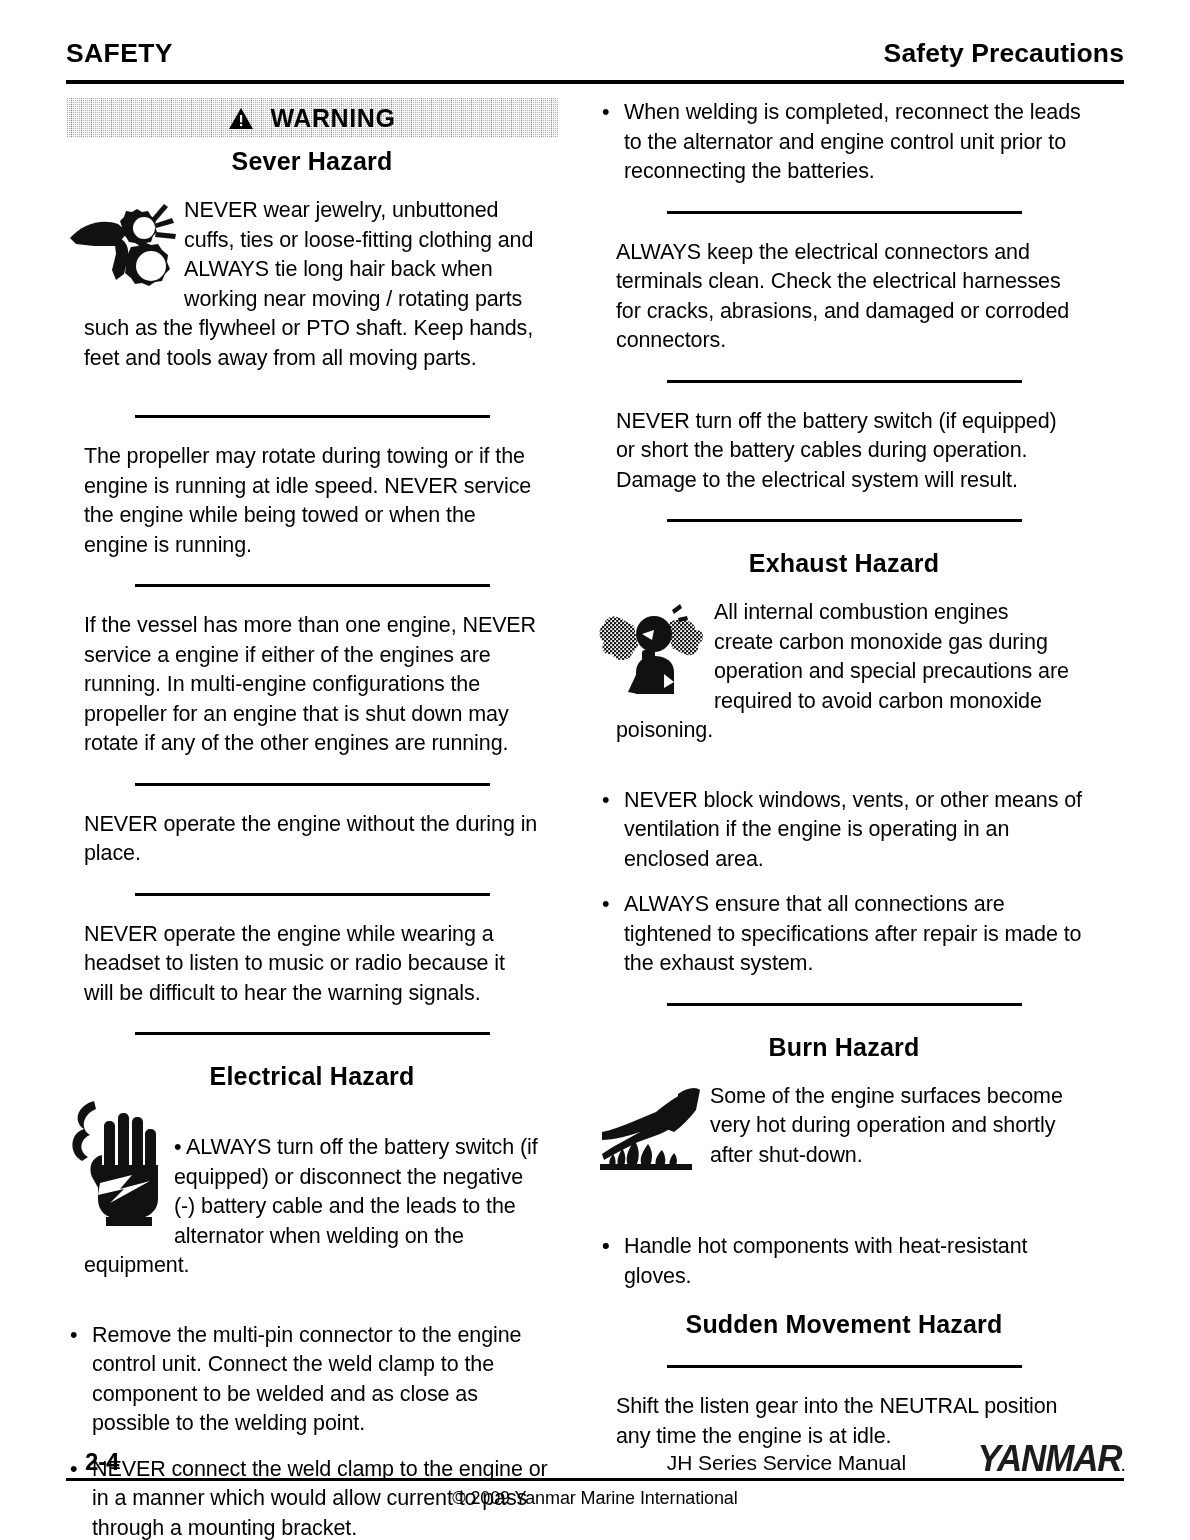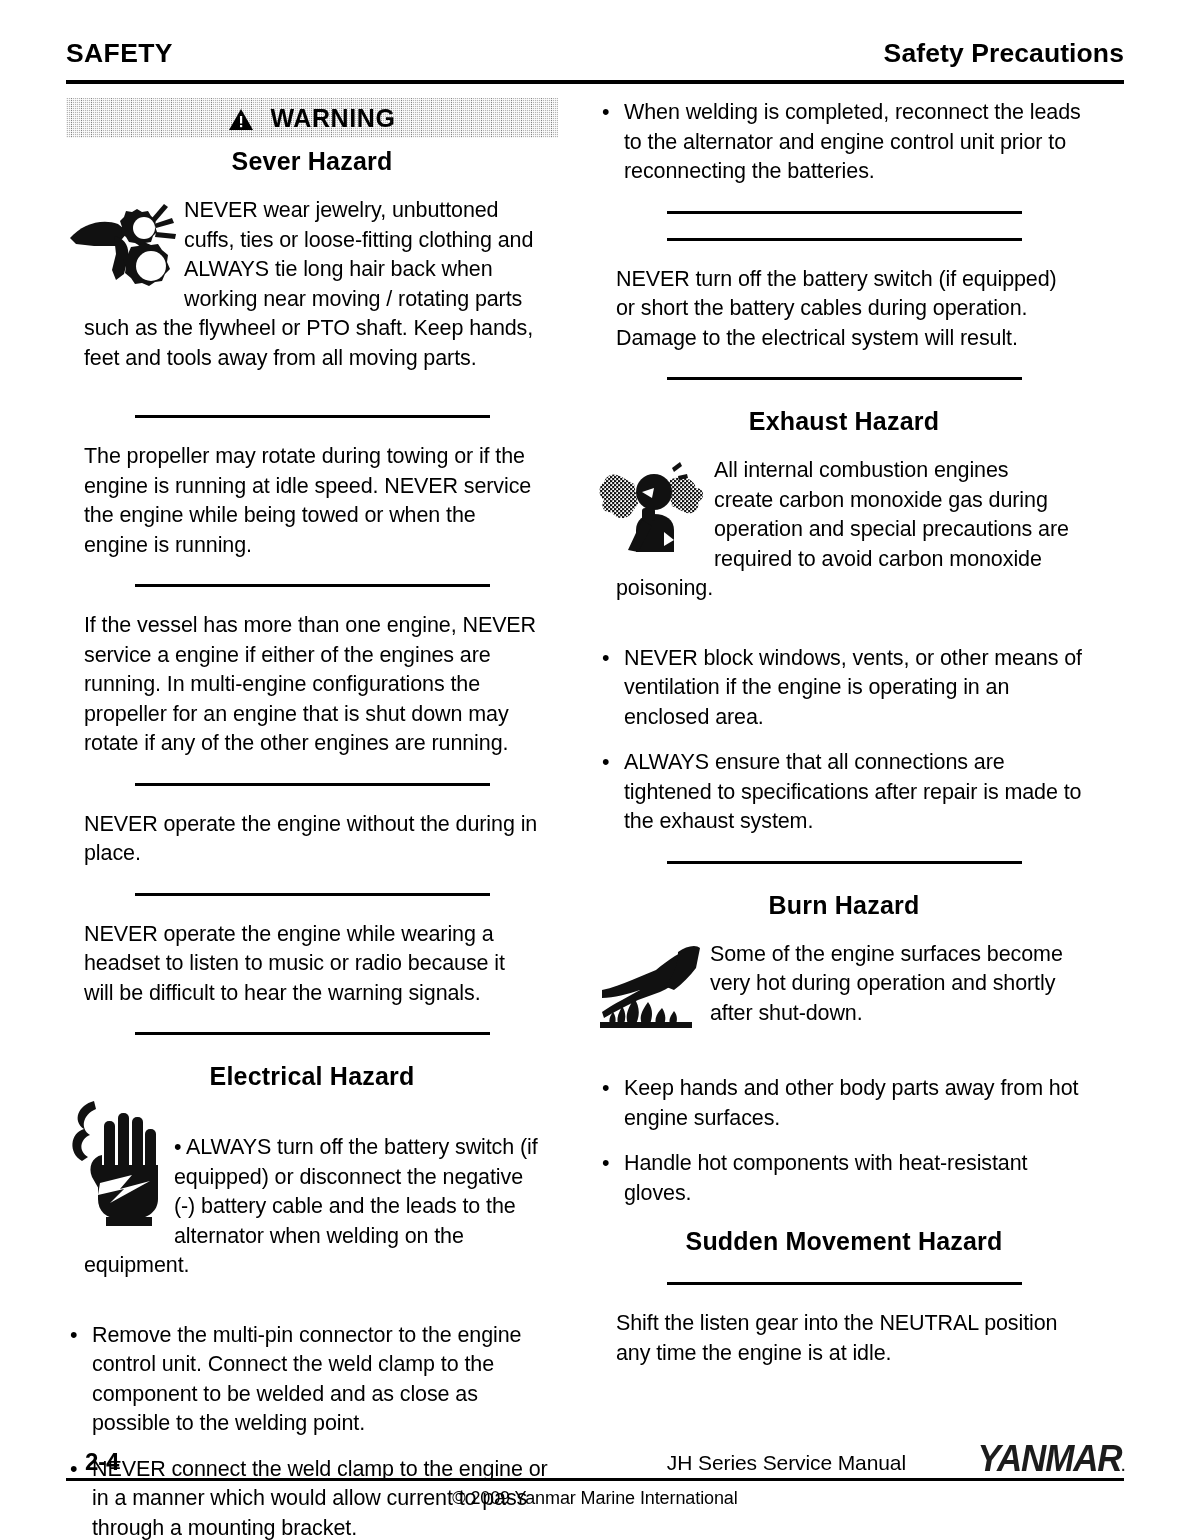--- a/index.html
+++ b/index.html
@@ -92,21 +92,21 @@
       repeating-linear-gradient(0deg,   rgba(255,255,255,.85) 0 1px, rgba(0,0,0,0) 1px 2px),
       repeating-linear-gradient(90deg,  rgba(255,255,255,.85) 0 1px, rgba(0,0,0,0) 1px 2px),
       repeating-linear-gradient(90deg,  rgba(90,90,90,.55) 0 1px, rgba(0,0,0,0) 1px 5px);
     display: flex;
     align-items: center;
     justify-content: center;
     margin-bottom: 6px;
   }
   .warning-inner {
     display: flex;
-    align-items: flex-end;
+    align-items: center;
     gap: 16px;
   }
   .warn-tri { display: block; }
   .warning-text {
     font-size: 25px;
     font-weight: bold;
     letter-spacing: 0.6px;
     line-height: 26px;
   }
 
@@ -336,20 +336,21 @@
 
     <ul class="bullets">
       <li>
         <span class="bullet-dot">•</span>
         <span>When welding is completed, reconnect the leads to the alternator and engine control unit prior to reconnecting the batteries.</span>
       </li>
     </ul>
 
     <div class="divider"></div>
 
+    <p class="para">ALWAYS keep the electrical connectors and terminals clean. Check the electrical harnesses for cracks, abrasions, and damaged or corroded connectors.</p>
 
     <div class="divider"></div>
 
     <p class="para">NEVER turn off the battery switch (if equipped) or short the battery cables during operation. Damage to the electrical system will result.</p>
 
     <div class="divider"></div>
 
     <div class="hazard-title">Exhaust Hazard</div>
 
     <div class="clearfix">
@@ -422,21 +423,20 @@
         </g>
       </svg>
       <div class="flow para">Some of the engine surfaces become very hot during operation and shortly after shut-down.</div>
     </div>
 
     <div class="sp-28"></div>
 
     <ul class="bullets">
       <li>
         <span class="bullet-dot">•</span>
-        <span>Keep hands and other body parts away from hot engine surfaces.</span>
       </li>
       <li>
         <span class="bullet-dot">•</span>
         <span>Handle hot components with heat-resistant gloves.</span>
       </li>
     </ul>
 
     <div class="sp-14"></div>
 
     <div class="hazard-title">Sudden Movement Hazard</div>

